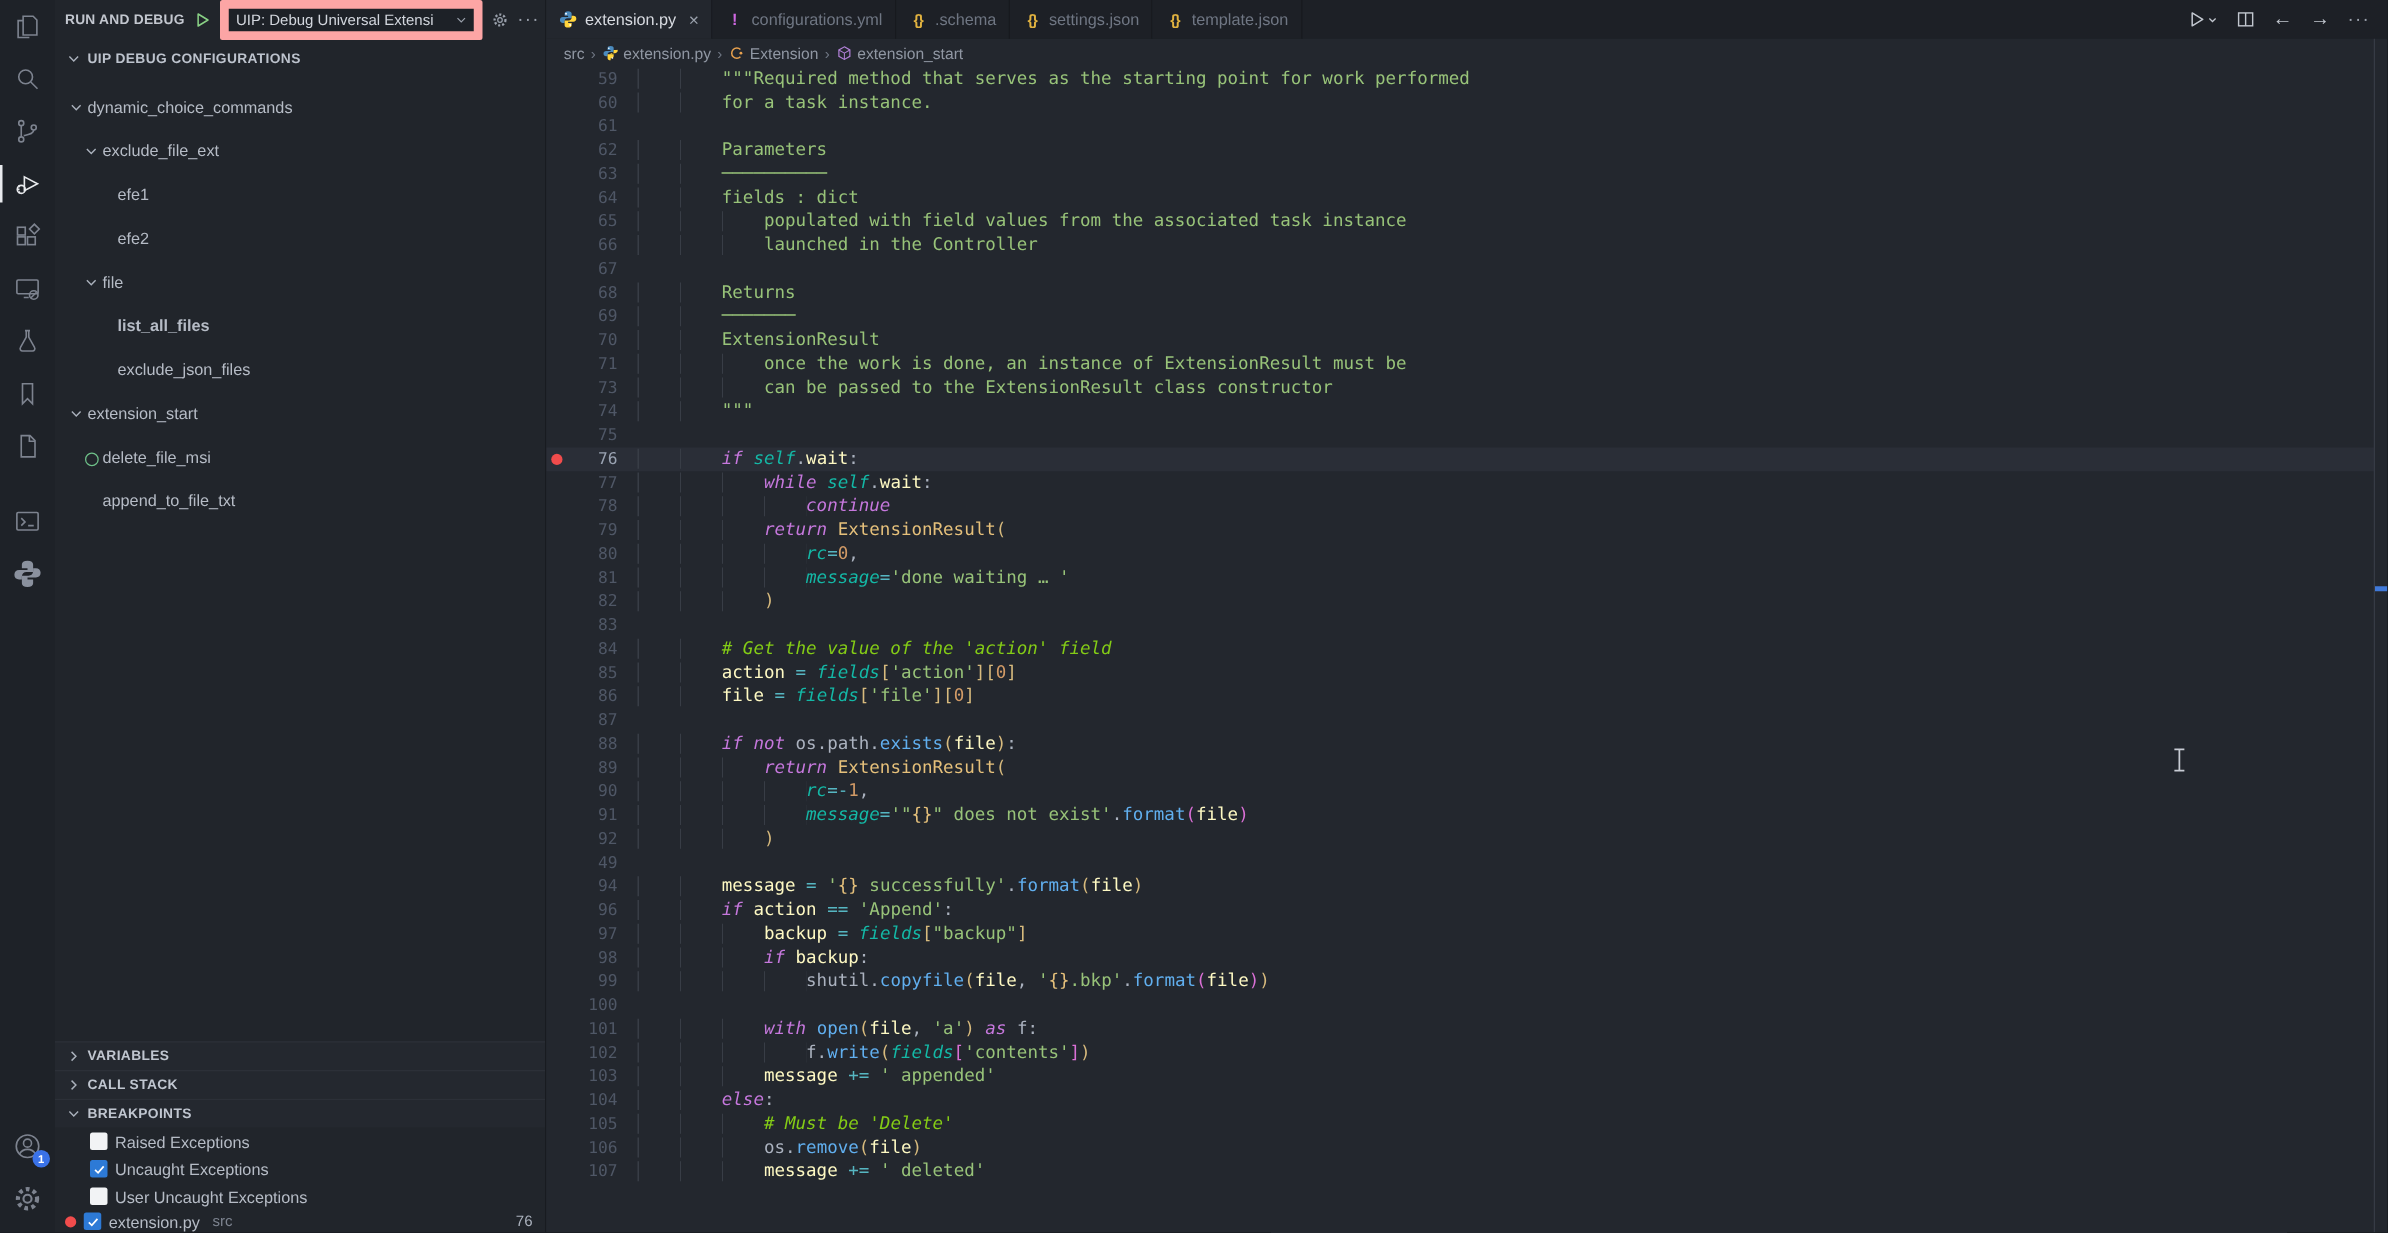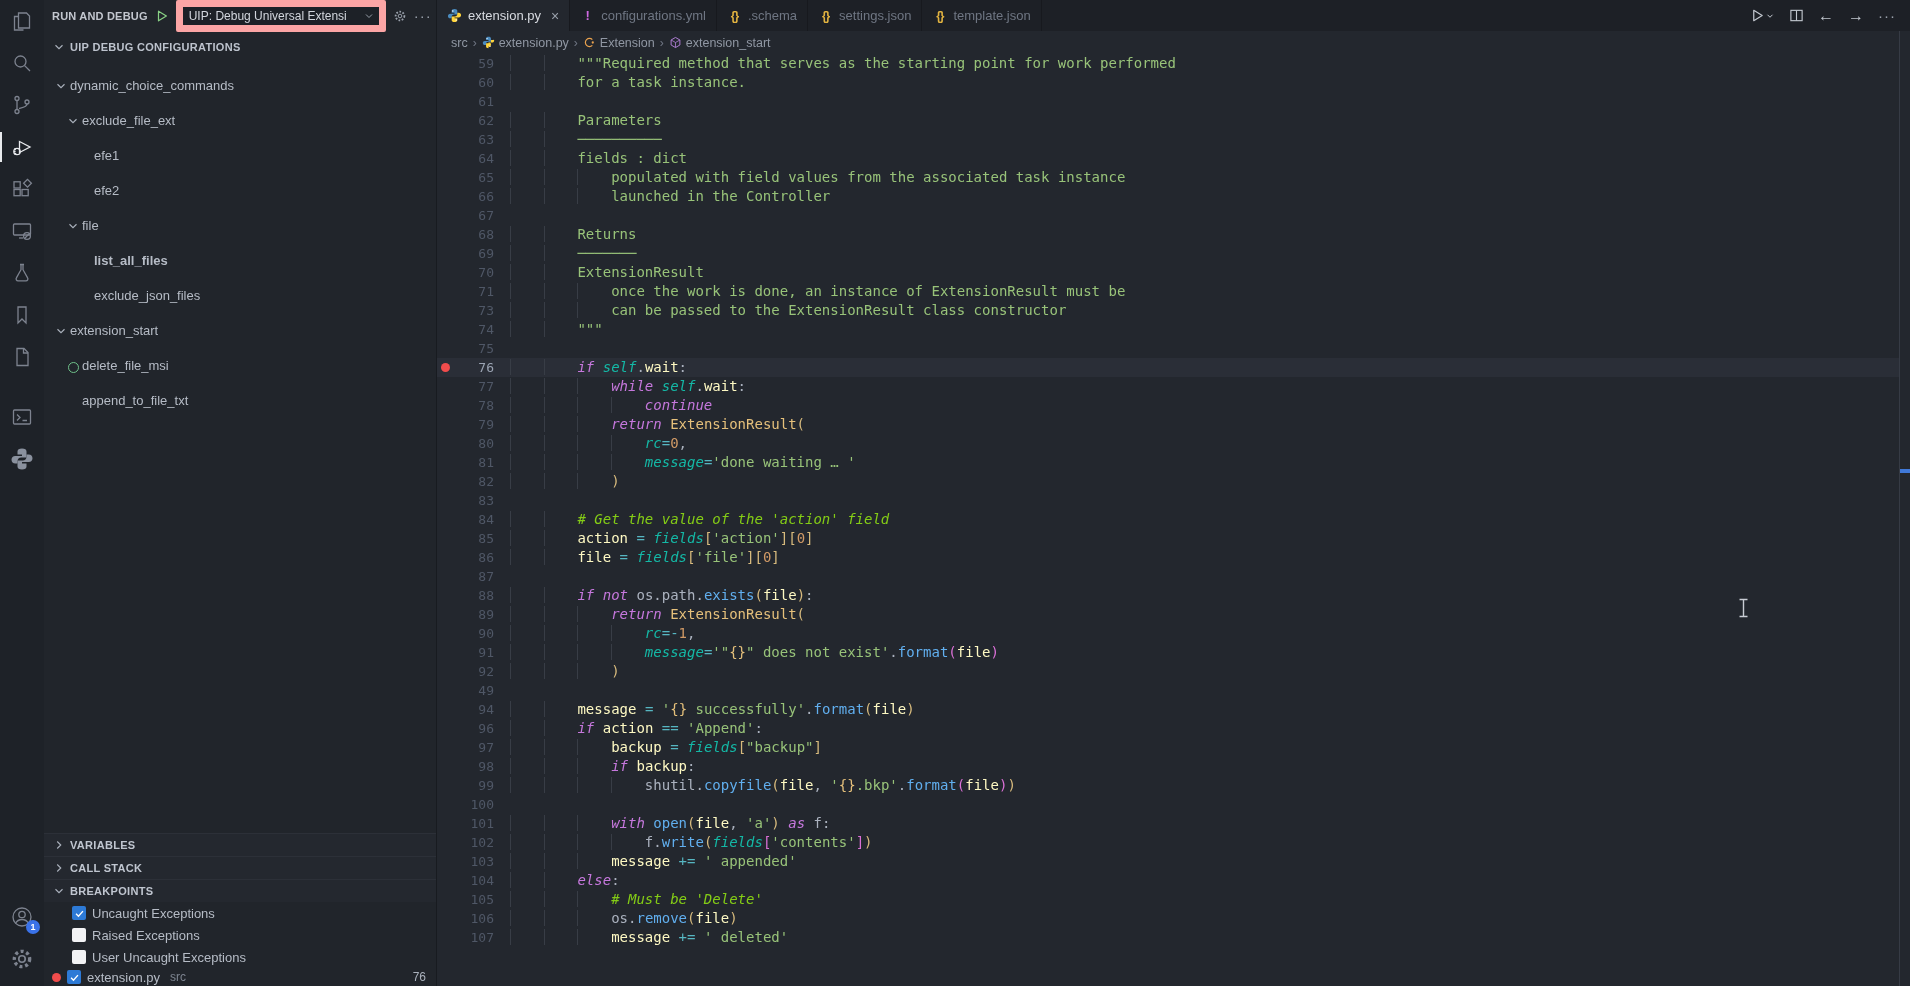--- a/index.html
+++ b/index.html
@@ -285,30 +285,30 @@
         </div>
         <div class="sect">
           <span class="chev-slot">
             <svg width="14" height="14" viewBox="0 0 16 16">
               <path d="M4 6l4 4 4-4" fill="none" stroke="currentColor" stroke-width="1.3"></path>
             </svg>
           </span>
           <span>BREAKPOINTS</span>
         </div>
         <div class="bp-row">
+          <span class="cbox off"></span>
+          <span>Raised Exceptions</span>
+        </div>
+        <div class="bp-row">
           <span class="cbox on">
             <svg width="11" height="11" viewBox="0 0 16 16">
               <path d="M3 8.5l3.5 3.5L13 4.5" fill="none" stroke="#fff" stroke-width="2"></path>
             </svg>
           </span>
           <span>Uncaught Exceptions</span>
-        </div>
-        <div class="bp-row">
-          <span class="cbox off"></span>
-          <span>Raised Exceptions</span>
         </div>
         <div class="bp-row">
           <span class="cbox off"></span>
           <span>User Uncaught Exceptions</span>
         </div>
         <div class="bp-row filebp">
           <span class="bp-dot"></span>
           <span class="cbox on">
             <svg width="11" height="11" viewBox="0 0 16 16">
               <path d="M3 8.5l3.5 3.5L13 4.5" fill="none" stroke="#fff" stroke-width="2"></path>

